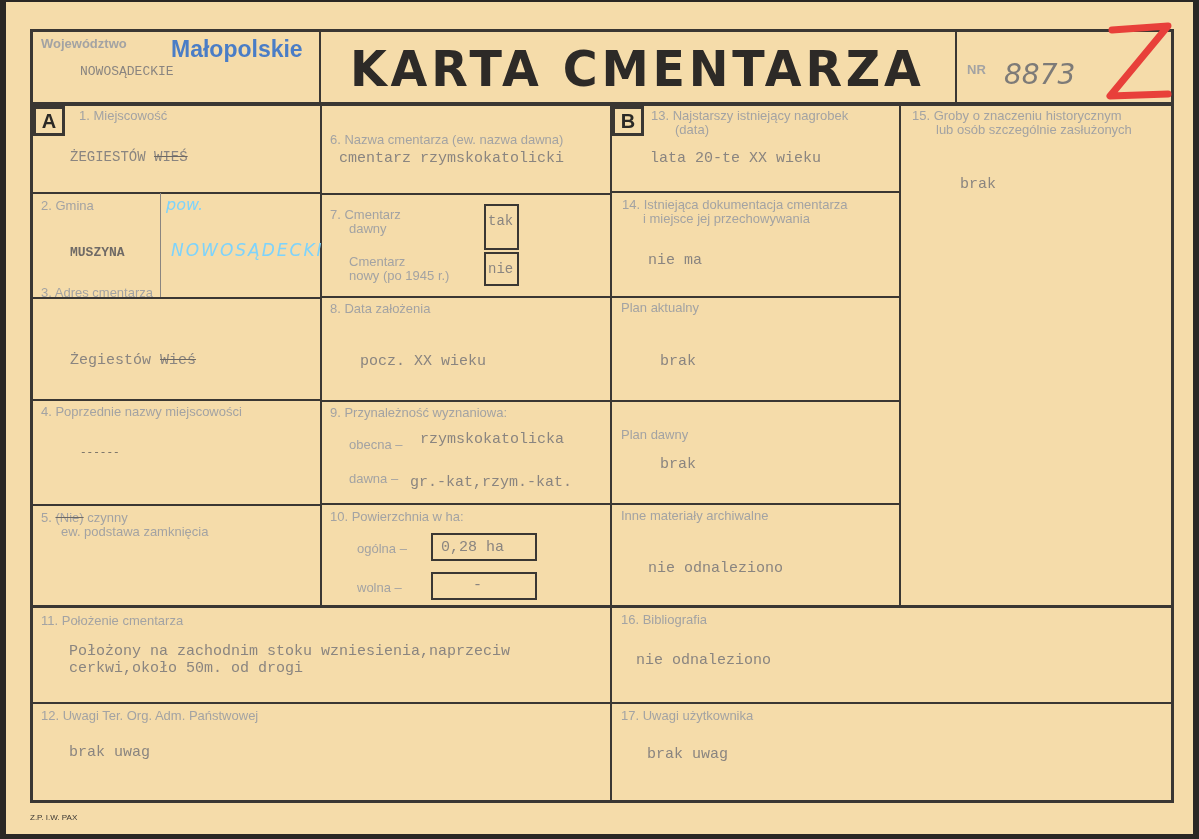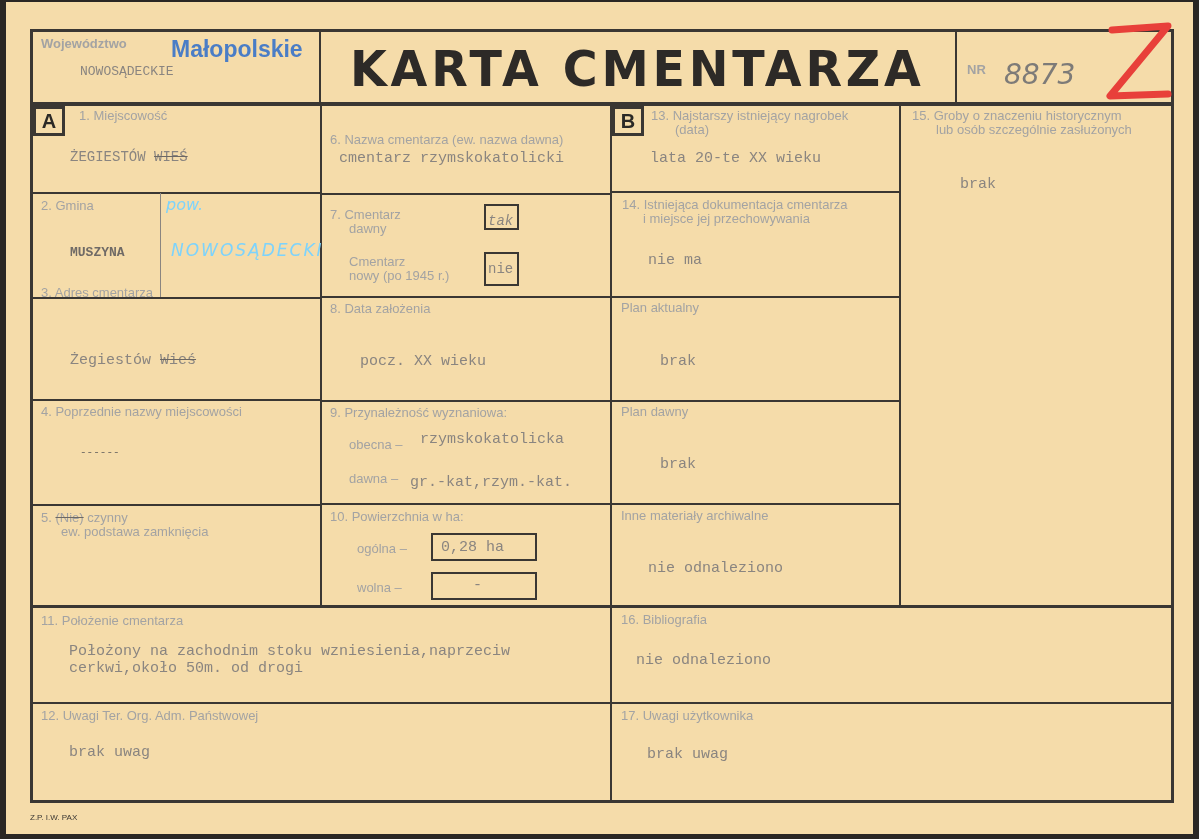--- a/index.html
+++ b/index.html
@@ -80,21 +80,21 @@
 <div class="val" style="left:80px;top:446px;font-size:11px;color:#6d6863;">------</div>
 
 <div class="lbl" style="left:41px;top:511px;"><span>5.</span> <span class="strike">(Nie)</span> <span>czynny</span></div>
 <div class="lbl" style="left:61px;top:525px;">ew. podstawa zamknięcia</div>
 
 <div class="lbl" style="left:330px;top:109px;margin-top:24px;">6. Nazwa cmentarza (ew. nazwa dawna)</div>
 <div class="val" style="left:339px;top:150px;">cmentarz rzymskokatolicki</div>
 
 <div class="lbl" style="left:330px;top:208px;">7. Cmentarz</div>
 <div class="lbl" style="left:349px;top:222px;">dawny</div>
-<div class="smallbox" style="left:484px;top:204px;width:35px;height:26px;font-style:italic;">
+<div class="smallbox" style="left:484px;top:204px;width:35px;height:46px;">
   <span class="val" style="left:2px;top:7px;font-size:14px;">tak</span>
 </div>
 <div class="lbl" style="left:349px;top:255px;">Cmentarz</div>
 <div class="lbl" style="left:349px;top:269px;">nowy (po 1945 r.)</div>
 <div class="smallbox" style="left:484px;top:252px;width:35px;height:34px;">
   <span class="val" style="left:2px;top:7px;font-size:14px;">nie</span>
 </div>
 
 <div class="lbl" style="left:330px;top:302px;">8. Data założenia</div>
 <div class="val" style="left:360px;top:353px;">pocz. XX wieku</div>
@@ -126,21 +126,21 @@
 <div class="lbl" style="left:651px;top:109px;">13. Najstarszy istniejący nagrobek</div>
 <div class="lbl" style="left:675px;top:123px;">(data)</div>
 <div class="val" style="left:650px;top:150px;">lata 20-te XX wieku</div>
 
 <div class="lbl" style="left:622px;top:198px;">14. Istniejąca dokumentacja cmentarza</div>
 <div class="lbl" style="left:643px;top:212px;">i miejsce jej przechowywania</div>
 <div class="val" style="left:648px;top:252px;">nie ma</div>
 
 <div class="lbl" style="left:621px;top:301px;">Plan aktualny</div>
 <div class="val" style="left:660px;top:353px;">brak</div>
-<div class="lbl" style="left:621px;top:405px;text-align:center;">Plan dawny</div>
+<div class="lbl" style="left:621px;top:428px;text-align:center;">Plan dawny</div>
 <div class="val" style="left:660px;top:456px;">brak</div>
 <div class="lbl" style="left:621px;top:509px;">Inne materiały archiwalne</div>
 <div class="val" style="left:648px;top:560px;">nie odnaleziono</div>
 
 <div class="lbl" style="left:912px;top:109px;">15. Groby o znaczeniu historycznym</div>
 <div class="lbl" style="left:936px;top:123px;">lub osób szczególnie zasłużonych</div>
 <div class="val" style="left:960px;top:176px;">brak</div>
 
 <div class="lbl" style="left:621px;top:613px;">16. Bibliografia</div>
 <div class="val" style="left:636px;top:652px;">nie odnaleziono</div>

